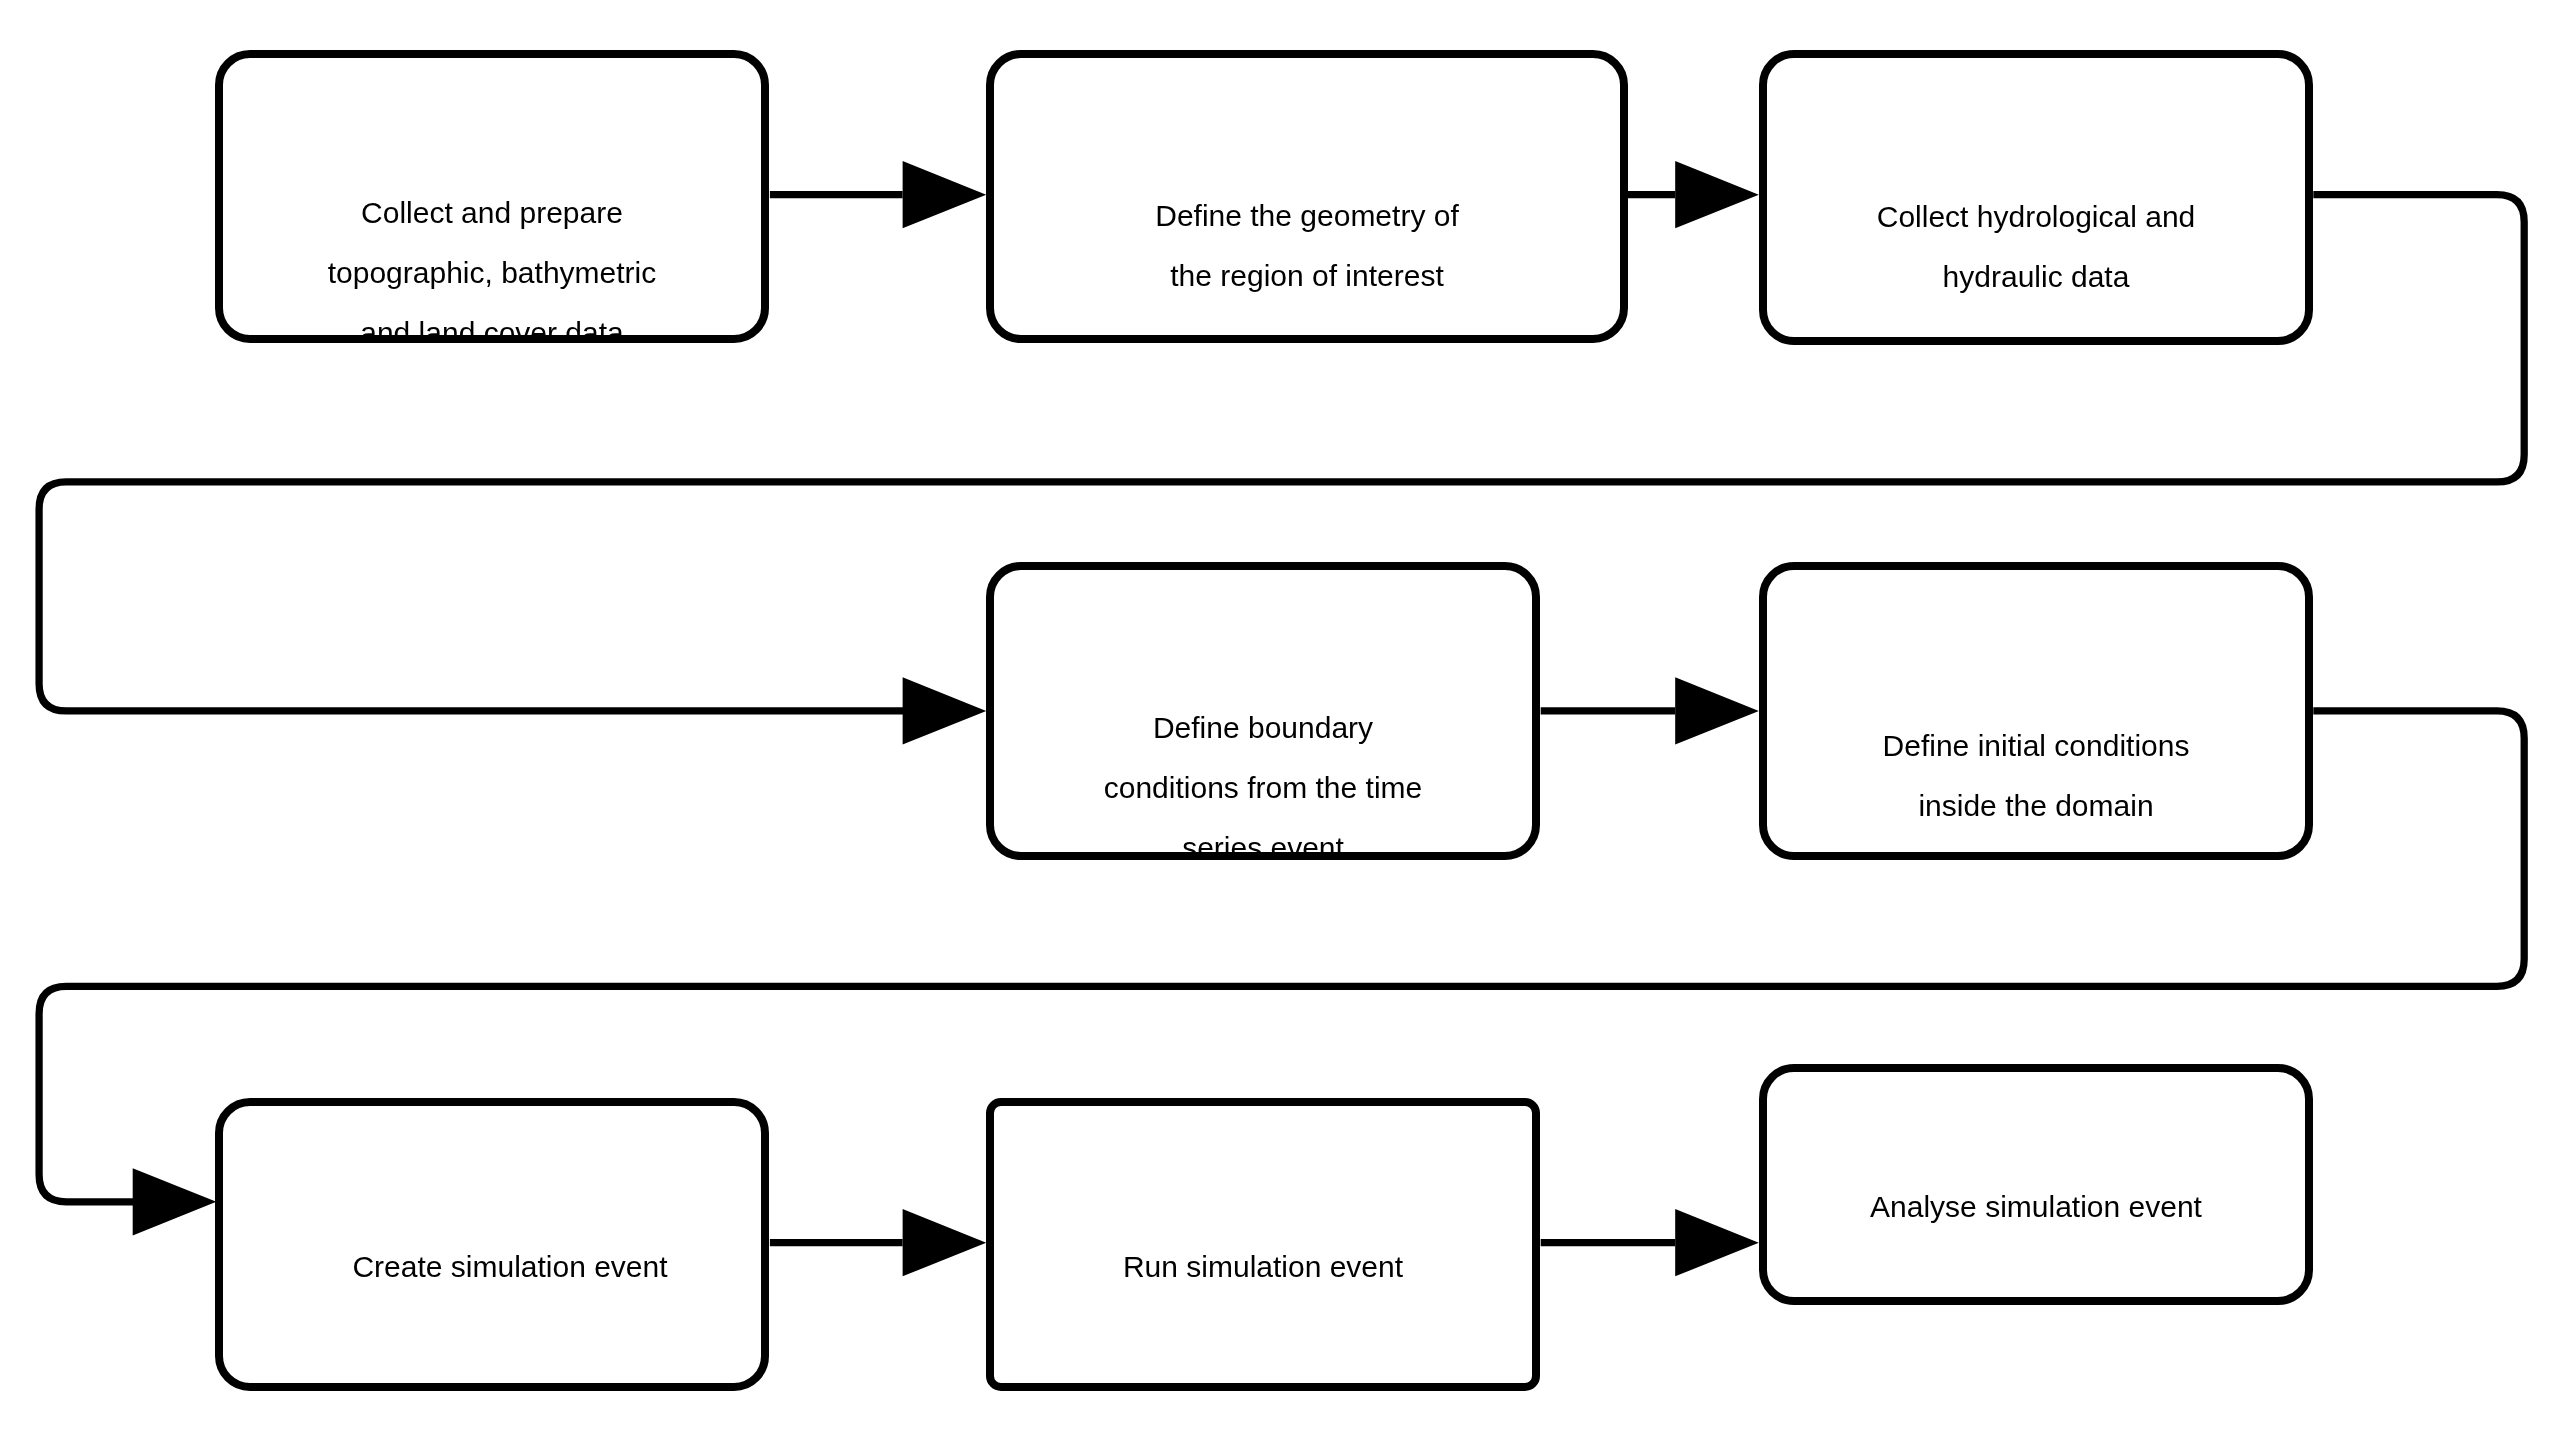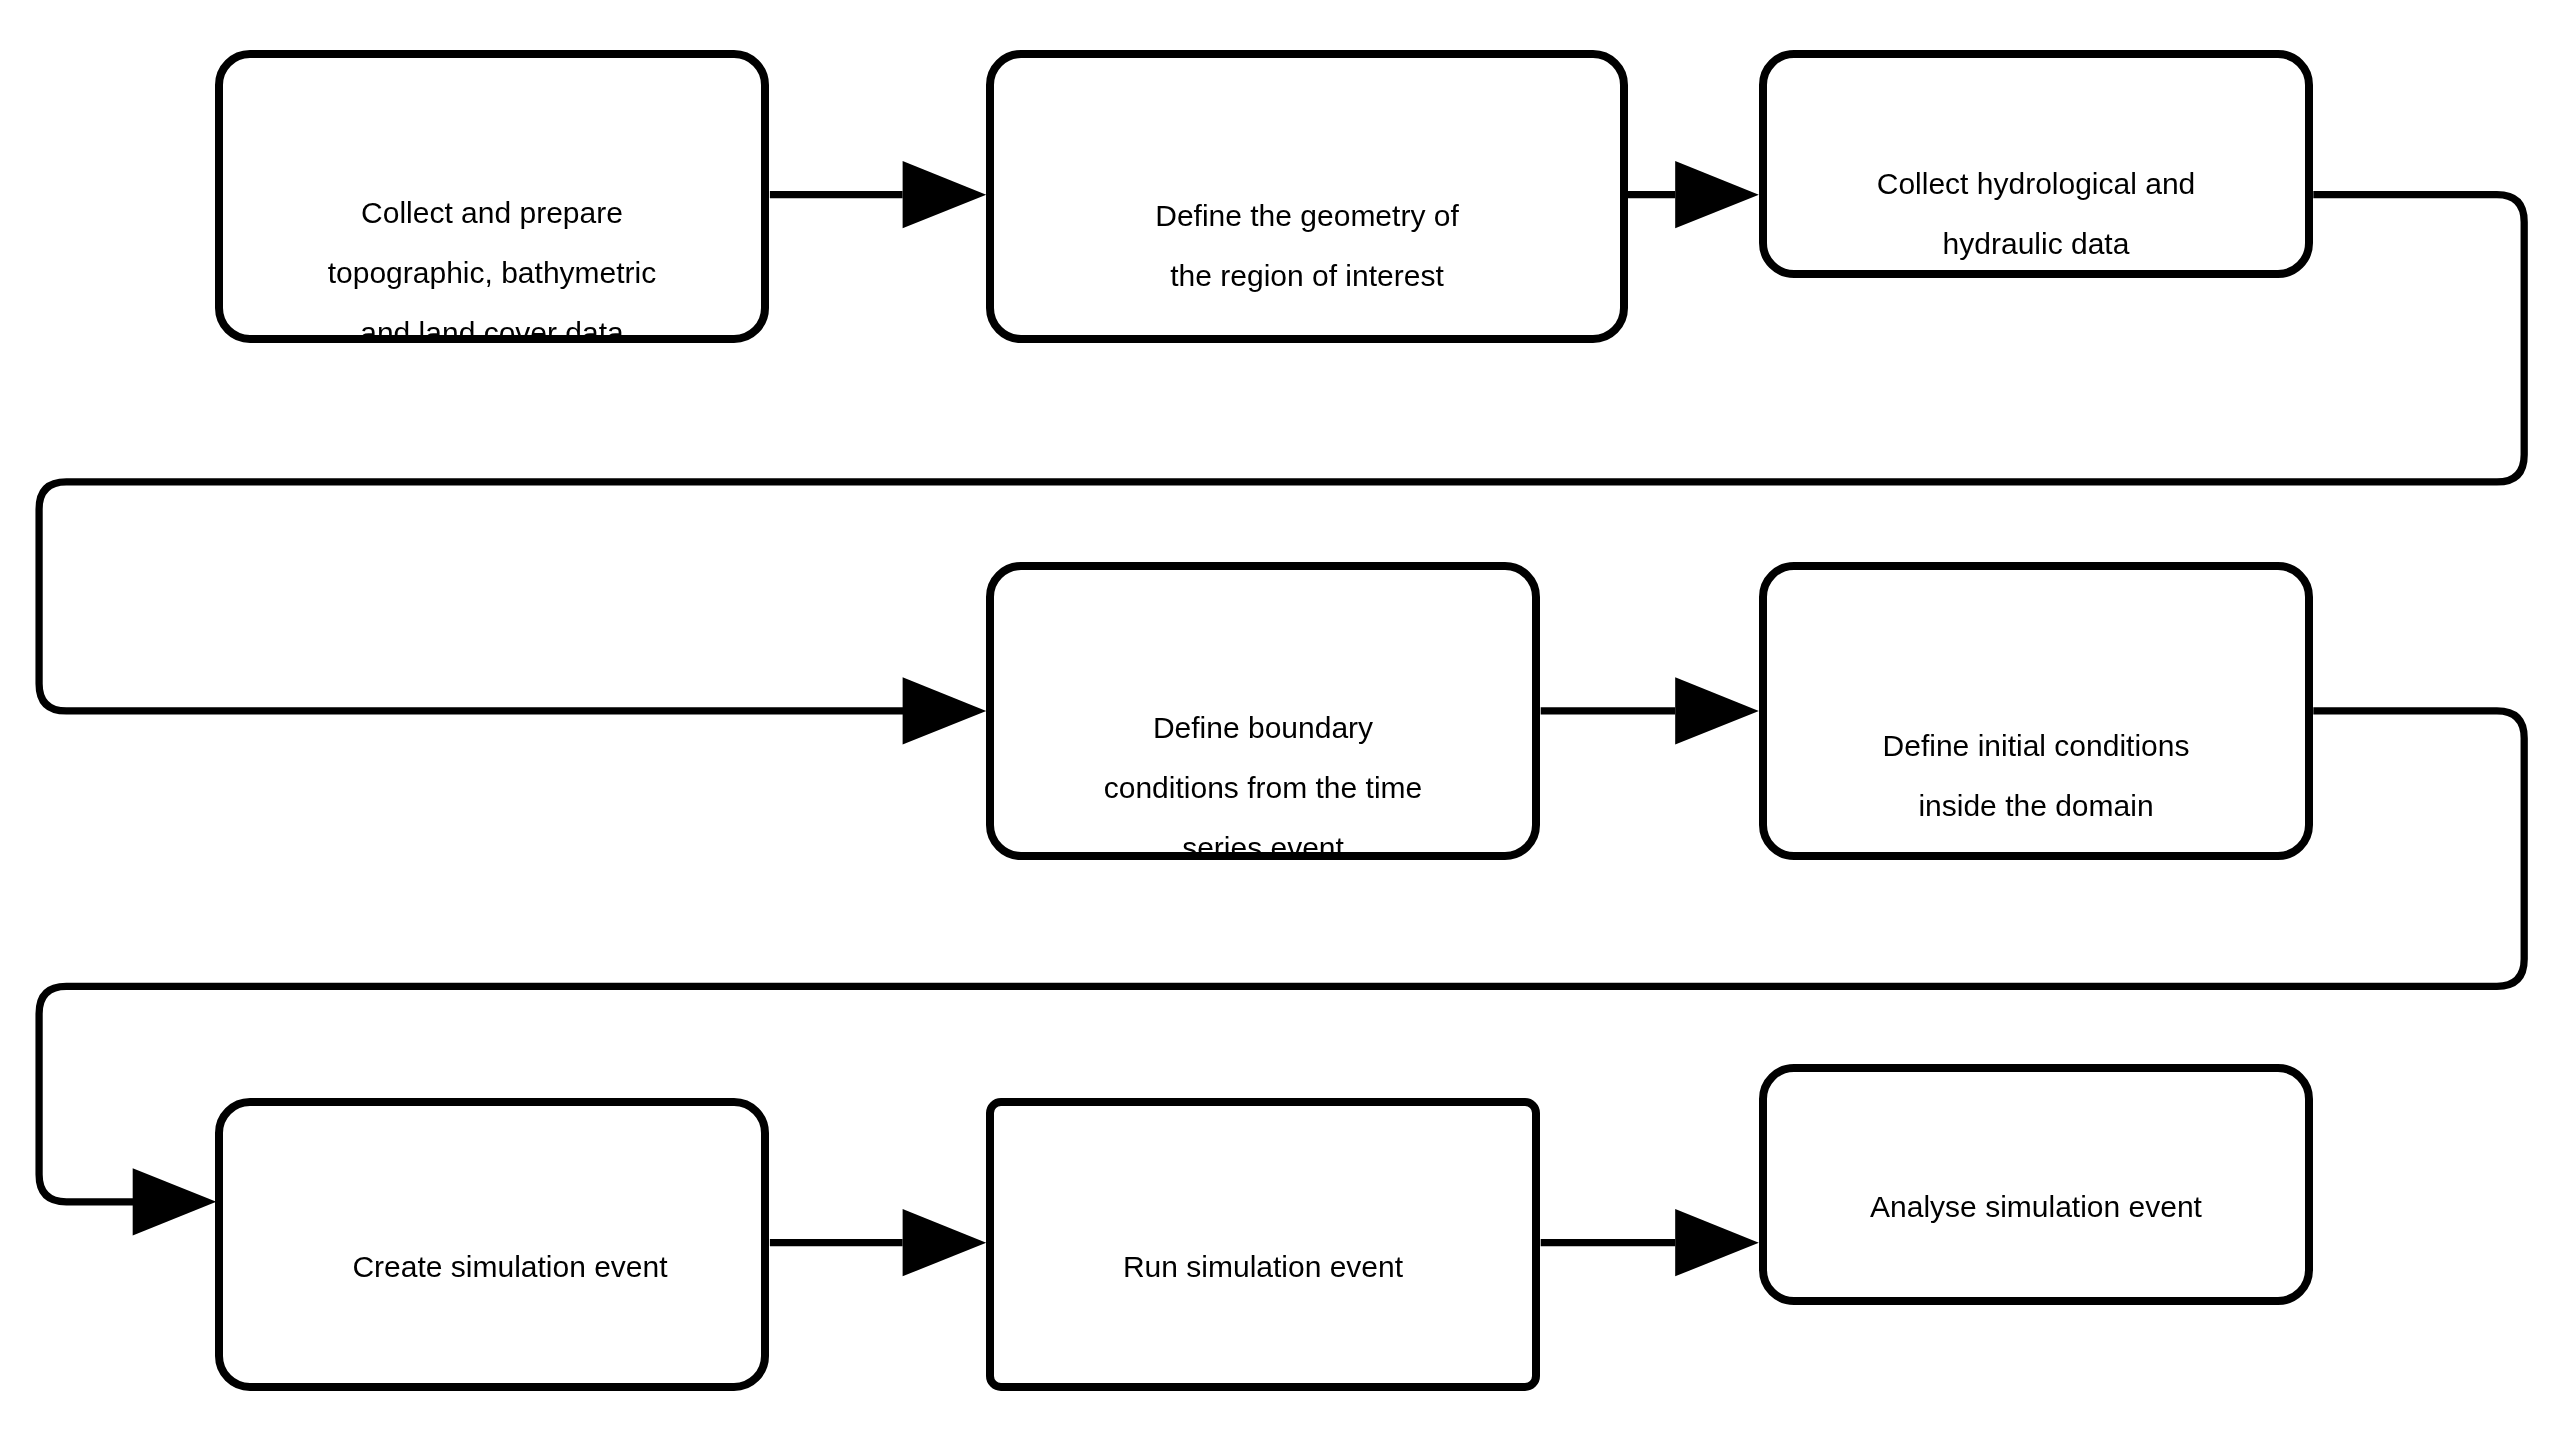--- a/index.html
+++ b/index.html
@@ -101,21 +101,21 @@
     <span class="box-label">Collect and prepare
 topographic, bathymetric
 and land cover data</span>
   </div>
 
   <div class="flow-box" style="left:986px; top:50px; width:642px; height:293px; padding-top:55px;">
     <span class="box-label">Define the geometry of
 the region of interest</span>
   </div>
 
-  <div class="flow-box" style="left:1759px; top:50px; width:554px; height:228px; padding-top:55px;align-items:flex-end;">
+  <div class="flow-box" style="left:1759px; top:50px; width:554px; height:295px; padding-top:55px;align-items:flex-end;">
     <span class="box-label">Collect hydrological and
 hydraulic data</span>
   </div>
 
   <div class="flow-box" style="left:986px; top:562px; width:554px; height:298px; padding-top:109px;">
     <span class="box-label">Define boundary
 conditions from the time
 series event</span>
   </div>
 

